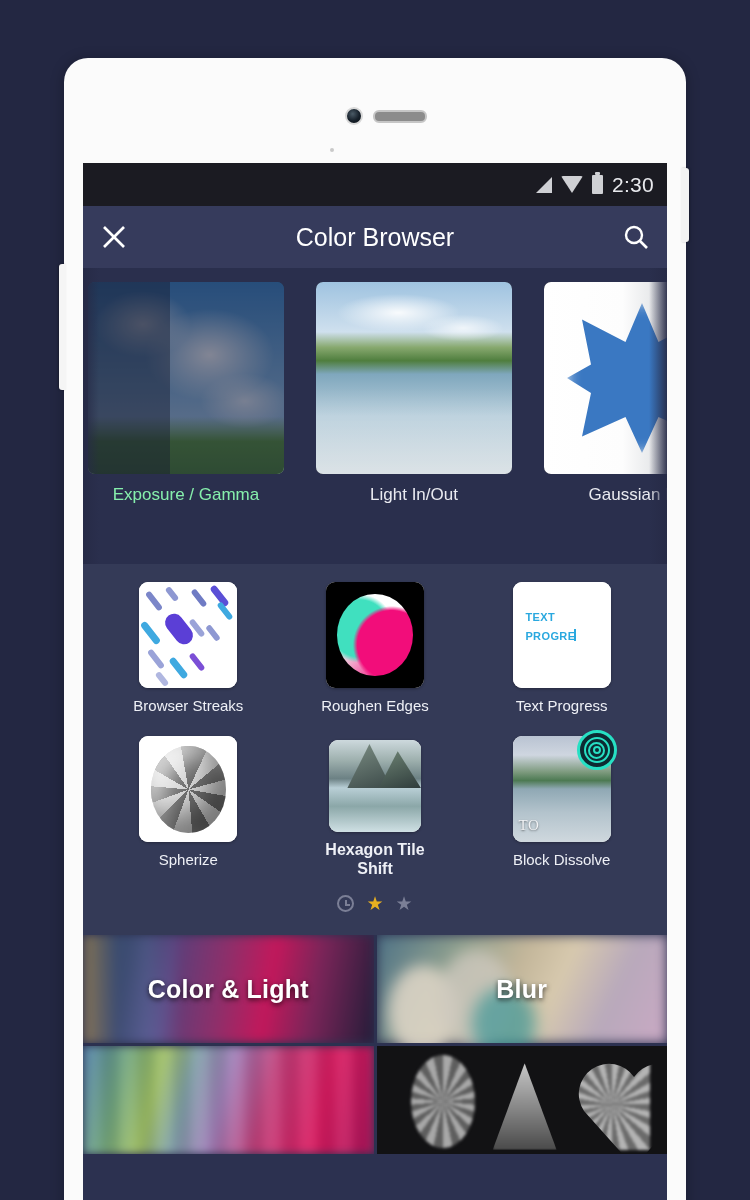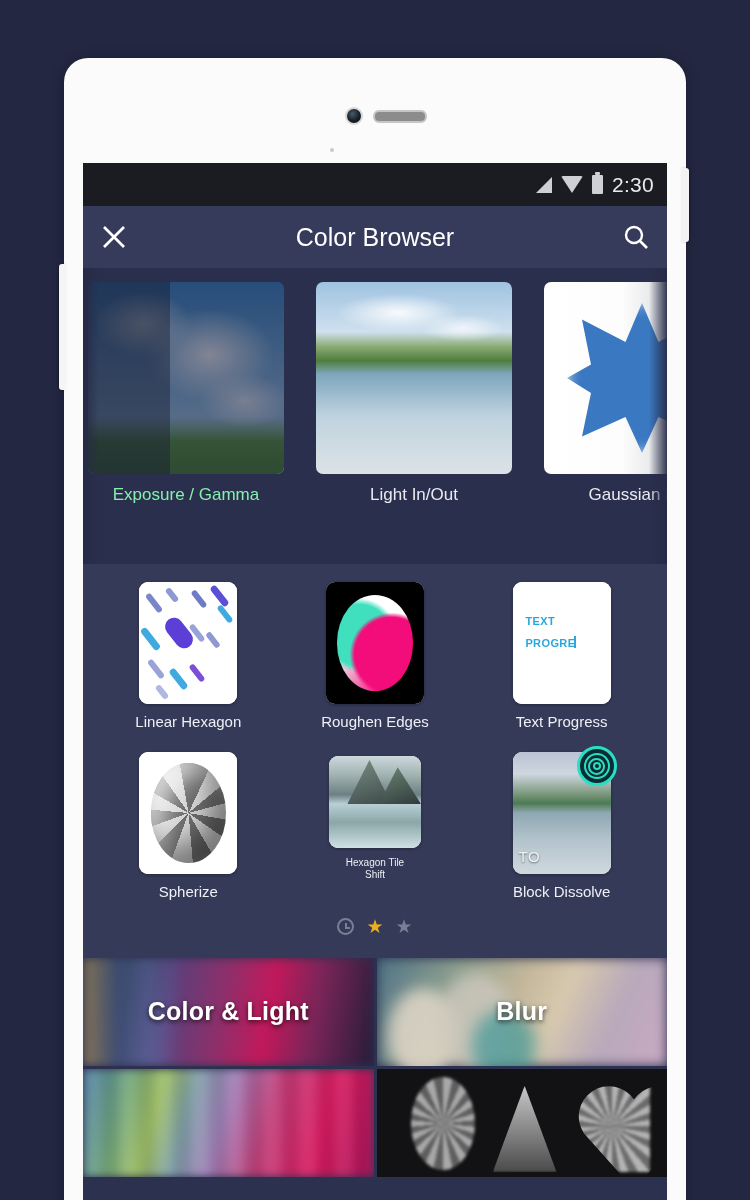--- a/index.html
+++ b/index.html
@@ -92,25 +92,25 @@
 
   .art-gauss{position:absolute;inset:0;background:linear-gradient(to right,#ffffff 0%,#fdfdfd 40%,#cfd2d6 72%,#9aa0a8 100%);}
   .art-gauss .star{position:absolute;left:50%;top:50%;transform:translate(-50%,-50%);
     width:150px;height:150px;background:#3a78c2;filter:blur(7px);
     clip-path:polygon(50% 0%,61% 26%,90% 11%,84% 41%,100% 50%,84% 60%,90% 89%,61% 76%,50% 100%,39% 76%,10% 89%,16% 60%,0% 50%,16% 41%,10% 11%,39% 26%);}
 
   
   .grid-area{ background:#343a57; padding:18px 0 10px 0;}
   .grid-row{ display:flex; justify-content:space-around; padding:0 12px; margin-bottom:8px;}
   .g-item{ width:126px; text-align:center; cursor:pointer;}
-  .g-thumb{ width:98px; height:122px; margin:0 auto; border-radius:9px; overflow:hidden; position:relative;
+  .g-thumb{ width:98px; height:106px; margin:0 auto; border-radius:9px; overflow:hidden; position:relative;
     background:#fff; box-shadow:0 1px 3px rgba(0,0,0,.3);}
   .g-thumb.small{ width:92px; height:92px; margin-top:4px;}
   .g-label{ margin-top:9px; color:#eef0f6; font-size:15px; line-height:1.15;}
-  .g-item.sm-label .g-label{ font-size:10px;}
+  .g-item.sm-label .g-label{ font-size:16px;font-weight:bold;}
 
   
   .a-streaks{position:absolute;inset:0;background:#fff;}
   .a-streaks i{position:absolute;display:block;border-radius:6px;transform:rotate(-38deg);}
   .a-copy{position:absolute;inset:0;background:#fff;}
   .a-copy .el{position:absolute;left:20%;top:11%;width:60%;height:30%;border-radius:50%;background:#a2a2a6;}
   .a-copy .ph{position:absolute;left:12%;top:45%;width:66%;height:42%;
     background:linear-gradient(150deg,#c9ccc4 0%,#6e7e74 35%,#2b3840 70%,#566a66 100%);
     transform:skewY(16deg) skewX(-8deg);}
   .a-rough{position:absolute;inset:0;background:#000;}
@@ -131,21 +131,21 @@
     background:
       repeating-conic-gradient(#6f6f6f 0deg 25deg, #d8d8d8 25deg 50deg);
     box-shadow:inset -14px -16px 26px rgba(0,0,0,.45), inset 12px 10px 22px rgba(255,255,255,.75);}
   .a-hexshift{position:absolute;inset:0;
     background:linear-gradient(to bottom,#cdd9dd 0%,#9eb0ae 22%,#6c8184 42%,#b9cfd6 52%,#8ba7a8 72%,#cfe0e4 100%);}
   .a-hexshift .mtn{position:absolute;left:20%;top:4%;width:48%;height:48%;
     background:linear-gradient(160deg,#7c8e84,#3c4a49); clip-path:polygon(50% 0,100% 100%,0 100%);}
   .a-hexshift .mtn2{position:absolute;left:54%;top:12%;width:46%;height:40%;
     background:linear-gradient(160deg,#6e8474,#2f3c3c); clip-path:polygon(45% 0,100% 100%,0 100%);}
   .a-block{position:absolute;inset:0;
-    background:linear-gradient(to bottom,#b9c3d2 0%,#cfd6e0 18%,#7d9a7e 34%,#4d7a53 42%,#8fa8b4 50%,#b3c3cc 72%,#cfd8de 100%);}
+    background:linear-gradient(to bottom,#b9c3d2 0%,#cfd6e0 18%,#7d9a7e 34%,#4d7a53 42%,#8fa8b4 50%,#b3c3cc 72%,#cfd8de 100%);font-family:Liberation Serif, serif;}
   .a-block .to{position:absolute;left:6%;bottom:8%;color:#f2f3f5;font-size:15px;font-weight:400;letter-spacing:.5px;
     text-shadow:0 1px 2px rgba(0,0,0,.5);}
   .badge-spiral{position:absolute;right:-6px;top:-6px;width:40px;height:40px;border-radius:50%;
     background:#0d2b33;border:3px solid #27e0c4;display:flex;align-items:center;justify-content:center;}
   .badge-spiral .ring{position:absolute;border-radius:50%;border:2px solid #27e0c4;}
 
   
   .pager{ display:flex; align-items:center; justify-content:center; gap:12px; padding:8px 0 12px;}
   .pg-clock{ width:17px;height:17px;border-radius:50%;border:2px solid #7b7f96;position:relative;}
   .pg-clock:before{content:"";position:absolute;left:6px;top:3px;width:2px;height:6px;background:#7b7f96;}
@@ -281,21 +281,21 @@
               <i style="left:8%;top:36%;width:7px;height:26px;background:#3fa9e0;"></i>
               <i style="left:31%;top:28%;width:18px;height:34px;background:#5b3fd6;border-radius:10px;"></i>
               <i style="left:56%;top:34%;width:6px;height:20px;background:#9aa3d8;"></i>
               <i style="left:72%;top:40%;width:6px;height:18px;background:#8e98d2;"></i>
               <i style="left:14%;top:62%;width:6px;height:22px;background:#9aa3d8;"></i>
               <i style="left:36%;top:70%;width:7px;height:24px;background:#3fa9e0;"></i>
               <i style="left:56%;top:66%;width:6px;height:20px;background:#7b4fd6;"></i>
               <i style="left:20%;top:84%;width:6px;height:16px;background:#b0b7e0;"></i>
             </div>
           </div>
-          <div class="g-label">Linear Hexagon</div>
+          <div class="g-label">Browser Streaks</div>
         </div>
 
 
         <div class="g-item">
           <div class="g-thumb">
             <div class="a-rough">
               <div class="blob"></div>
             </div>
           </div>
           <div class="g-label">Roughen Edges</div>

